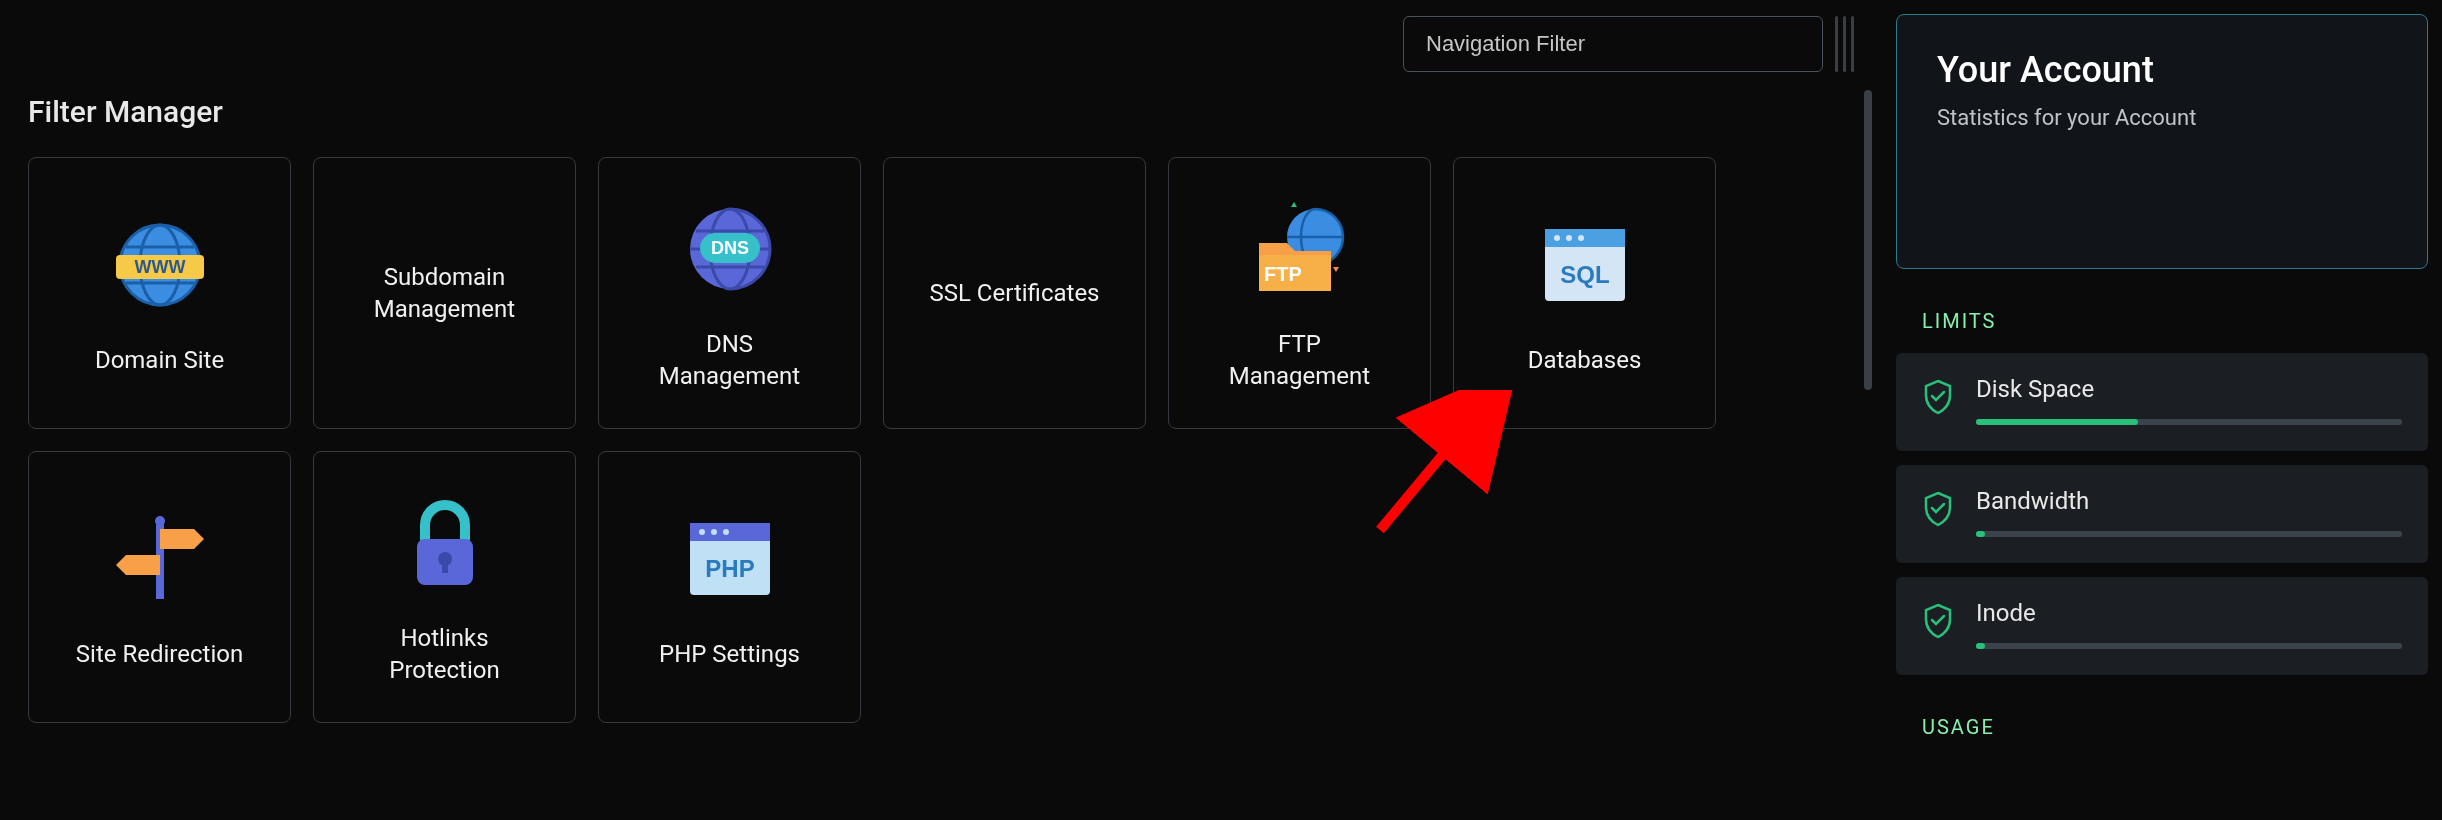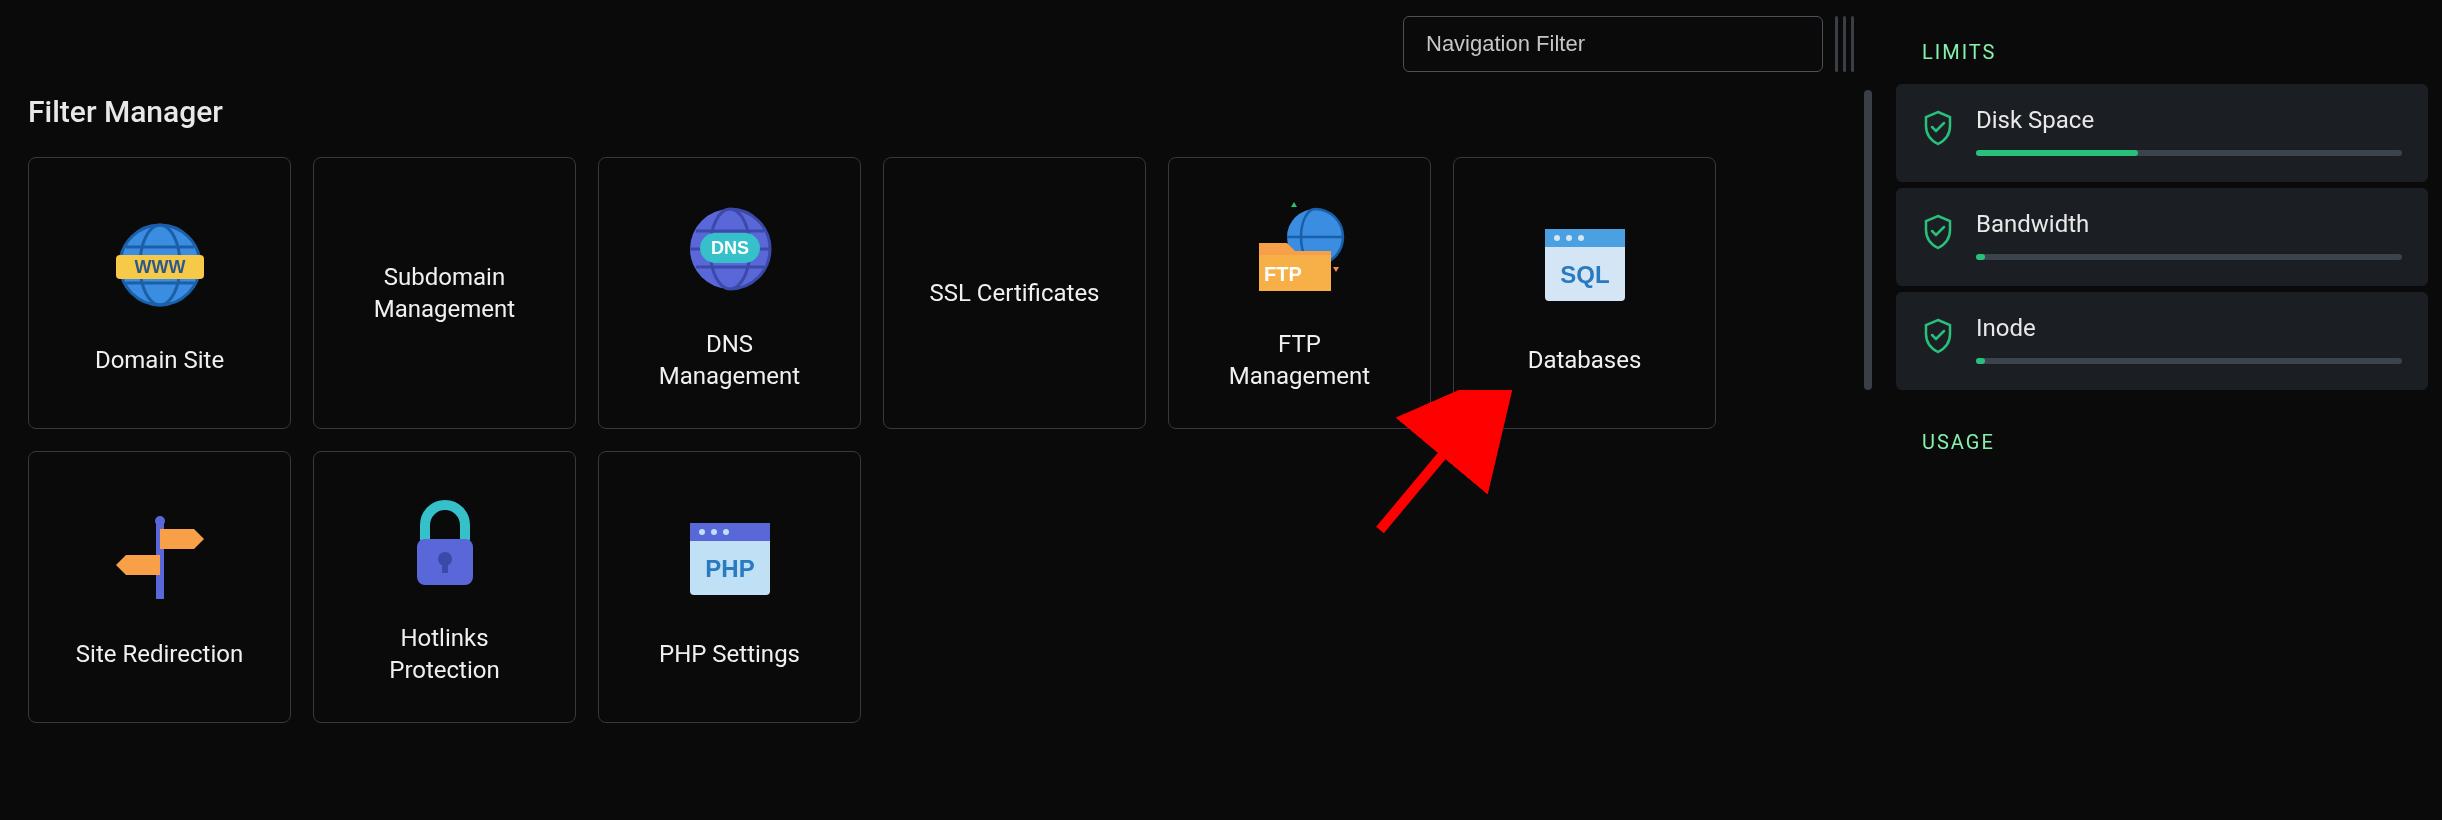--- a/index.html
+++ b/index.html
@@ -15,21 +15,21 @@
   .section-title { font-size: 30px; font-weight: 500; color: #e8e8e8; margin: 0 0 28px 0; }
   .grid { display: flex; flex-wrap: wrap; gap: 22px; max-width: 1700px; }
   .card { width: 263px; height: 272px; border: 1px solid #343a40; border-radius: 8px; background: transparent; display: flex; flex-direction: column; align-items: center; justify-content: center; gap: 24px; cursor: pointer; }
   .card .icon-wrap { width: 110px; height: 110px; display: flex; align-items: center; justify-content: center; }
   .card .label { font-size: 24px; color: #f0f0f0; text-align: center; line-height: 1.35; white-space: pre-line; }
   .sidebar { width: 560px; background: #0a0a0a;}
   .side-inner { margin: 14px; border: 1px solid #2a7a8a; border-radius: 8px; background: #111418; min-height: 255px; padding: 34px 40px 34px 40px; }
   .side-title { font-size: 36px; font-weight: 500; color: #ffffff; margin-bottom: 14px; }
   .side-sub { font-size: 22px; color: #bfc4c9; }
   .limits-head { font-size: 20px; color: #86efac; letter-spacing: 2px; margin: 40px 40px 20px 40px; }
-  .limit-item { background: #1b1f24; margin: 0 14px 6px 14px; border-radius: 6px; padding: 22px 26px 26px 26px; display: flex; align-items: flex-start; gap: 22px; }
+  .limit-item { background: #1b1f24; margin: 0 14px 14px 14px; border-radius: 6px; padding: 22px 26px 26px 26px; display: flex; align-items: flex-start; gap: 22px; }
   .limit-item .shield { flex-shrink: 0; margin-top: 4px; }
   .limit-body { flex: 1; }
   .limit-label { font-size: 24px; color: #e8e8e8; margin-bottom: 16px; }
   .bar-track { width: 100%; height: 6px; background: #3b444d; border-radius: 3px; position: relative; }
   .bar-fill { position: absolute; left: 0; top: 0; height: 6px; background: #28c07a; border-radius: 3px; }
   .arrow-annotation { position: absolute; left: 1360px; top: 390px; pointer-events: none; }
 </style>
 </head>
 <body>
 
@@ -163,20 +163,24 @@
         <marker id="ahead" markerWidth="12" markerHeight="12" refX="6" refY="6" orient="auto">
           <path d="M0 0 L12 6 L0 12 Z" fill="#ff0000"></path>
         </marker>
       </defs>
       <line x1="20" y1="140" x2="120" y2="20" stroke="#ff0000" stroke-width="10" marker-end="url(#ahead)"></line>
     </svg>
 
   </div>
 
   <div class="sidebar">
+    <div class="side-inner">
+      <div class="side-title">Your Account</div>
+      <div class="side-sub">Statistics for your Account</div>
+    </div>
 
     <div class="limits-head">LIMITS</div>
 
     <div class="limit-item">
       <svg class="shield" width="32" height="36" viewBox="0 0 32 36">
         <path d="M16 2 L28 7 v9 c0 9 -6 15 -12 18 c-6 -3 -12 -9 -12 -18 v-9 Z" fill="none" stroke="#28c07a" stroke-width="2.5"></path>
         <path d="M10 17 l4 4 l8 -8" fill="none" stroke="#28c07a" stroke-width="2.5" stroke-linecap="round"></path>
       </svg>
       <div class="limit-body">
         <div class="limit-label">Disk Space</div>

